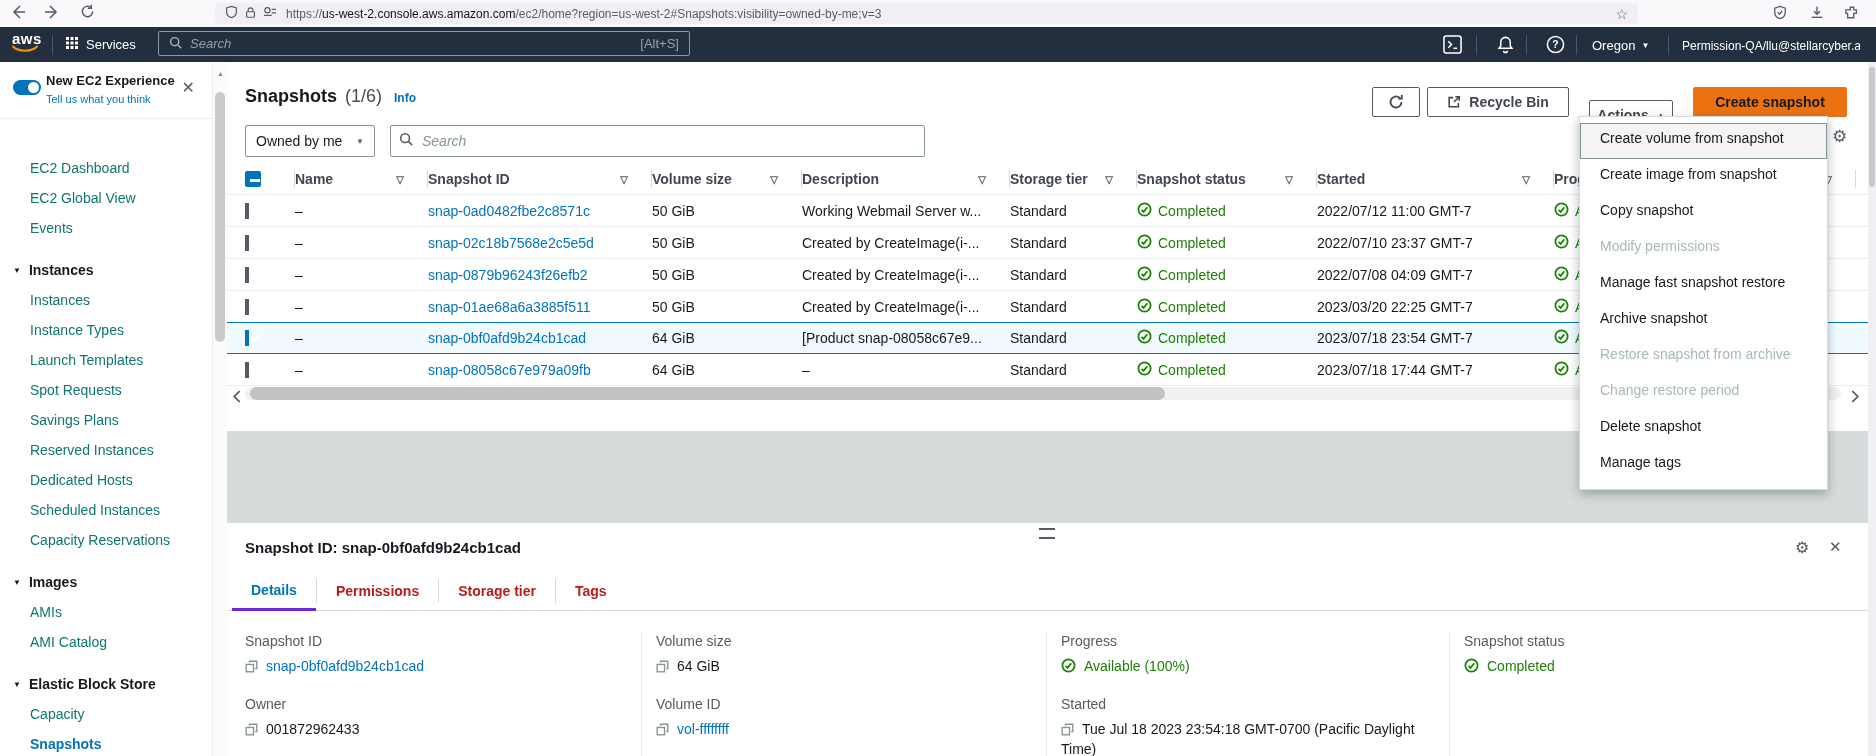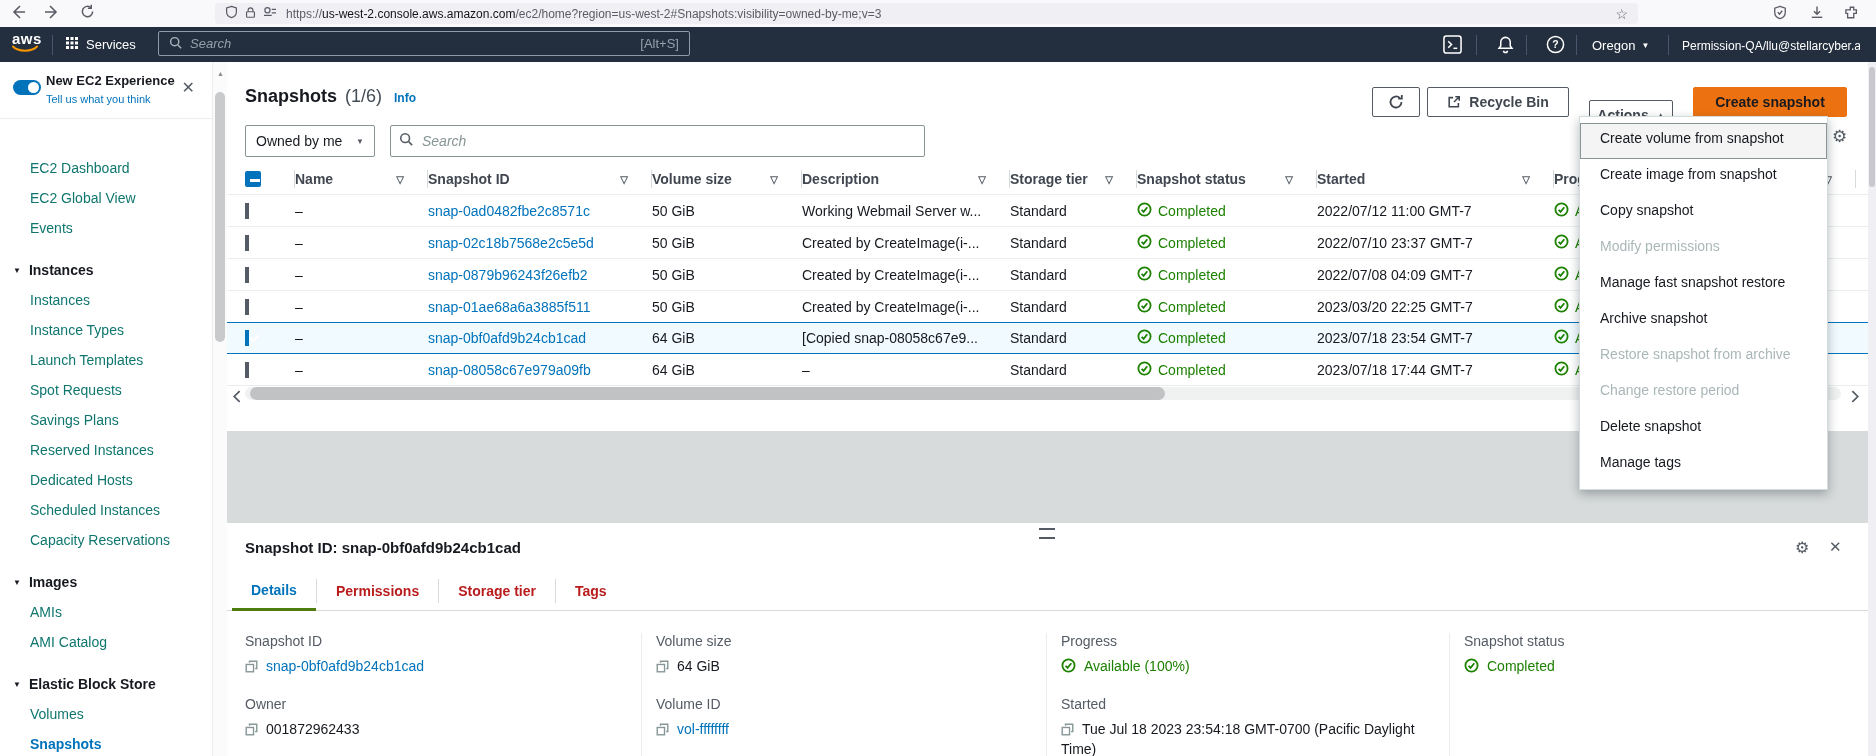--- a/index.html
+++ b/index.html
@@ -86,21 +86,21 @@
   
   .band{position:absolute;left:227px;top:431px;width:1641px;height:92px;background:#d8dbdb;}
 
   
   .details{position:absolute;left:227px;top:523px;width:1641px;height:233px;background:#fff;}
   .drag{position:absolute;left:812px;top:5px;width:16px;height:7px;border-top:2px solid #545b64;border-bottom:2px solid #545b64;}
   .dtitle{position:absolute;left:18px;top:16px;font-size:15px;font-weight:bold;color:#16191f;}
   .dico{position:absolute;top:15px;font-size:16px;color:#545b64;}
   .tabs{position:absolute;left:0;top:49px;width:1641px;height:39px;border-bottom:1px solid #d5dbdb;display:flex;align-items:center;box-sizing:border-box;padding-left:5px;}
   .tab{height:39px;display:flex;align-items:center;padding:0 19px;font-size:14px;font-weight:bold;color:#b91c1c;box-sizing:border-box;}
-  .tab.active{color:#0073bb;border-bottom:3px solid #4d7c0f;}
+  .tab.active{color:#0073bb;border-bottom:3px solid #6d28d9;}
   .tsep{width:1px;height:24px;background:#d5dbdb;}
   .dcontent{position:absolute;left:0;top:88px;width:1641px;bottom:0;display:grid;grid-template-columns:396px 405px 403px auto;padding:22px 0 0 18px;box-sizing:border-box;}
   .dcol{border-left:1px solid #eaeded;padding-left:14px;}
   .dcol:first-child{border-left:none;padding-left:0;}
   .fld{margin-bottom:20px;}
   .fld .lb{font-size:14px;color:#545b64;margin-bottom:7px;}
   .fld .vl{font-size:14px;color:#16191f;line-height:20px;padding-right:20px;}
   .fld .vl svg{vertical-align:-2px;margin-right:8px;}
 
   
@@ -239,21 +239,21 @@
         <div class="hd">
           <span class="hcar">▼</span>
           <span>Images</span>
         </div>
         <div class="lk">AMIs</div>
         <div class="lk">AMI Catalog</div>
         <div class="hd">
           <span class="hcar">▼</span>
           <span>Elastic Block Store</span>
         </div>
-        <div class="lk">Volumes</div>
+        <div class="lk">Capacity</div>
         <div class="lk active">Snapshots</div>
       </div>
   </div>
   <div class="sbscroll">
       <span class="uar">▲</span>
       <span class="thumb"></span>
     </div>
   <div class="pgscroll">
       <span class="thumb"></span>
     </div>
@@ -426,21 +426,21 @@
                 <path d="M4.9 8.4l2.1 2.1 4-4.9" fill="none" stroke="#1d8102" stroke-width="1.9"></path>
               </svg></span>
             <span class="gtxt">Available</span>
           </div>
         </div>
         <div class="trow grid sel">
           <div class="cell"><span class="cb checked"></span></div>
           <div class="cell">–</div>
           <div class="cell"><a class="link">snap-0bf0afd9b24cb1cad</a></div>
           <div class="cell">64 GiB</div>
-          <div class="cell">[Copied snap-08058c67e9...</div>
+          <div class="cell">[Product snap-08058c67e9...</div>
           <div class="cell">Standard</div>
           <div class="cell stat">
             <span><svg width="15" height="15" viewBox="0 0 16 16">
                 <circle cx="8" cy="8" r="6.5" fill="none" stroke="#1d8102" stroke-width="1.9"></circle>
                 <path d="M4.9 8.4l2.1 2.1 4-4.9" fill="none" stroke="#1d8102" stroke-width="1.9"></path>
               </svg></span>
             <span class="gtxt">Completed</span>
           </div>
           <div class="cell">2023/07/18 23:54 GMT-7</div>
           <div class="cell stat">

